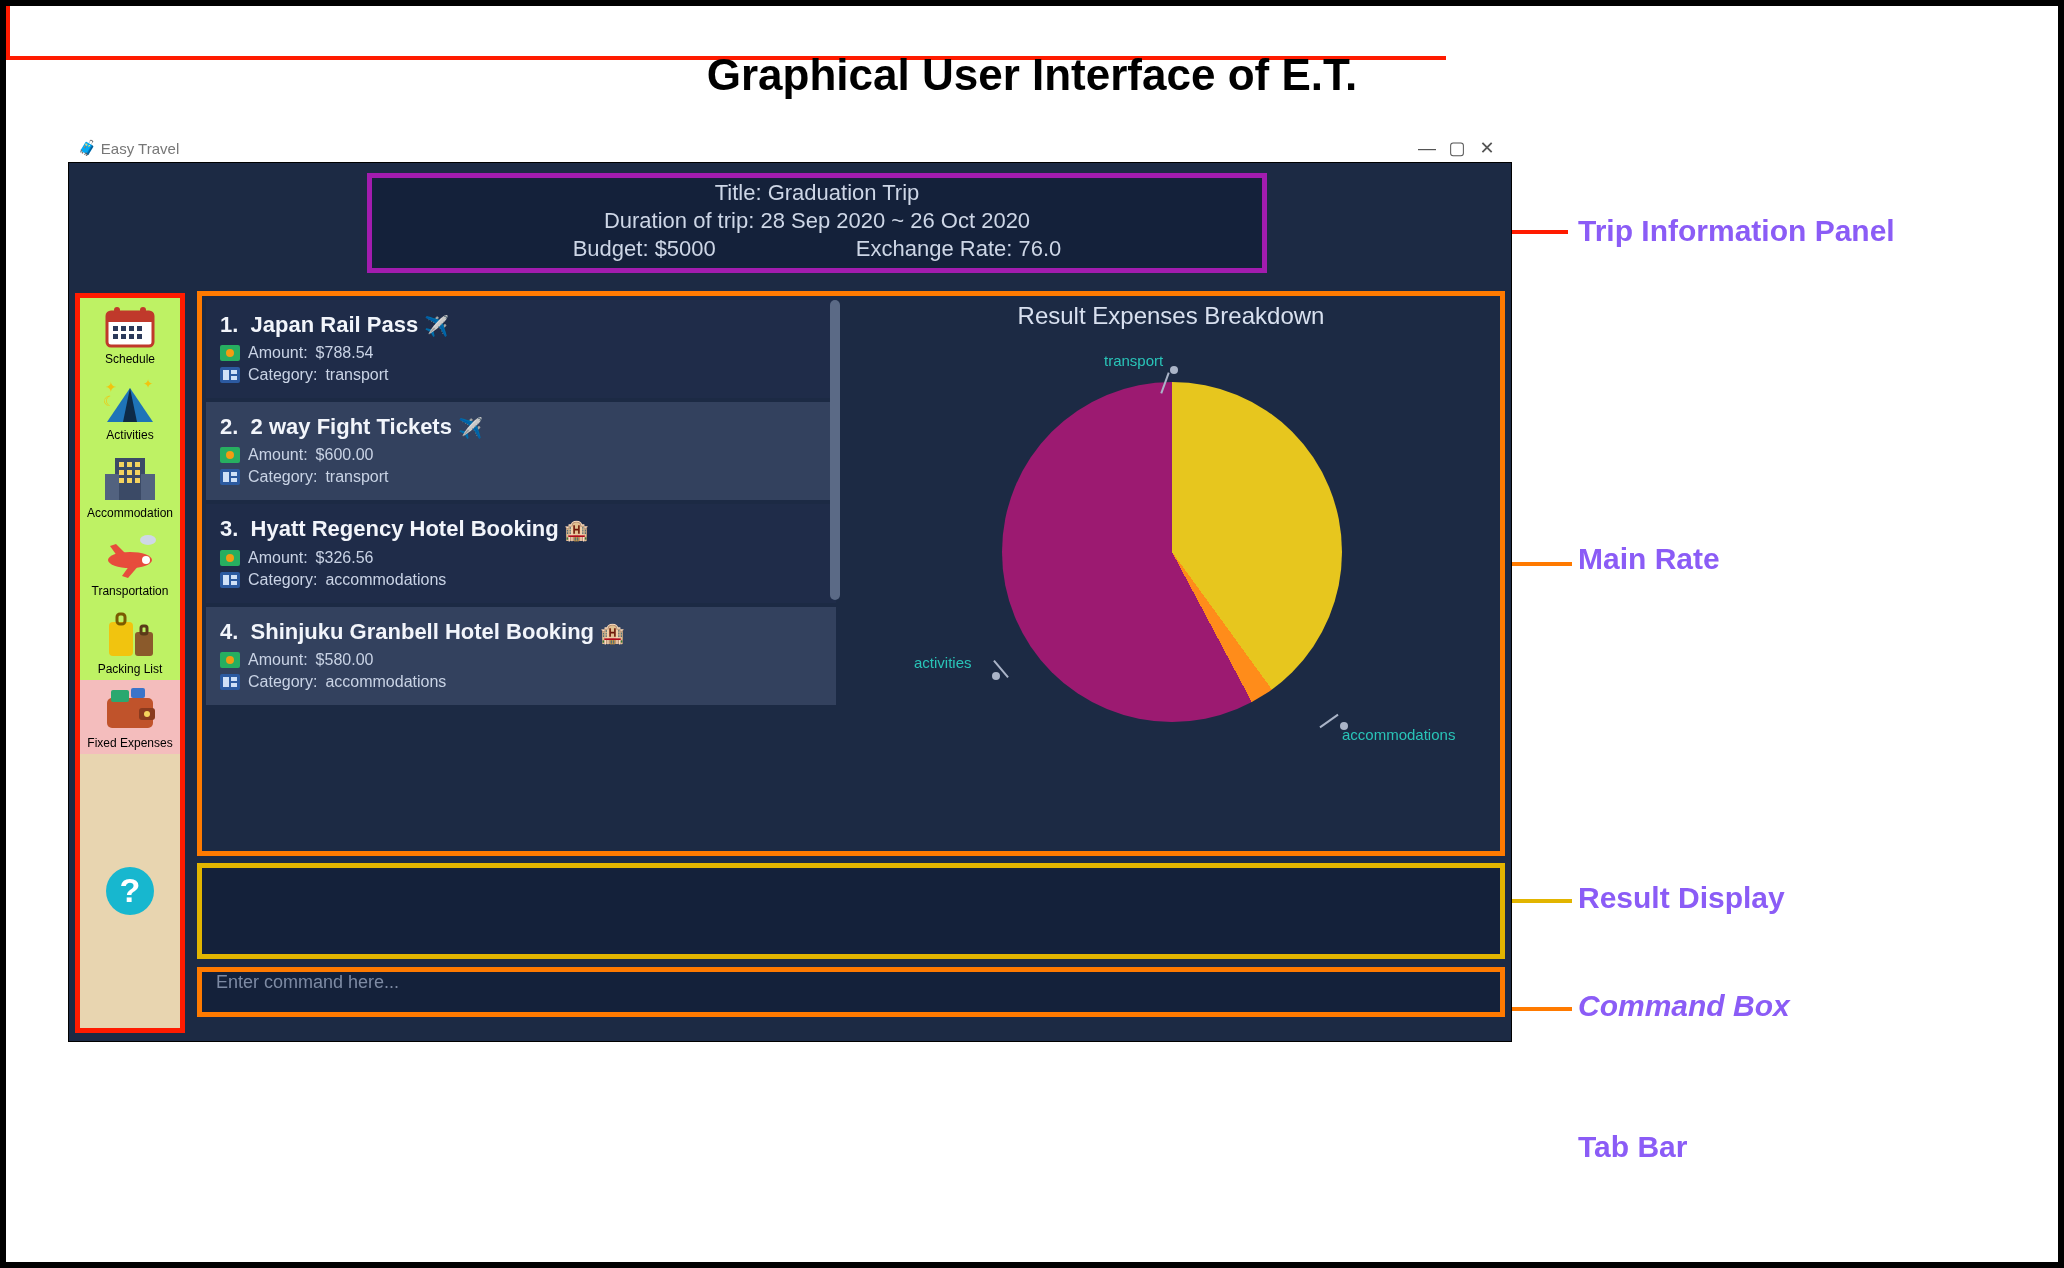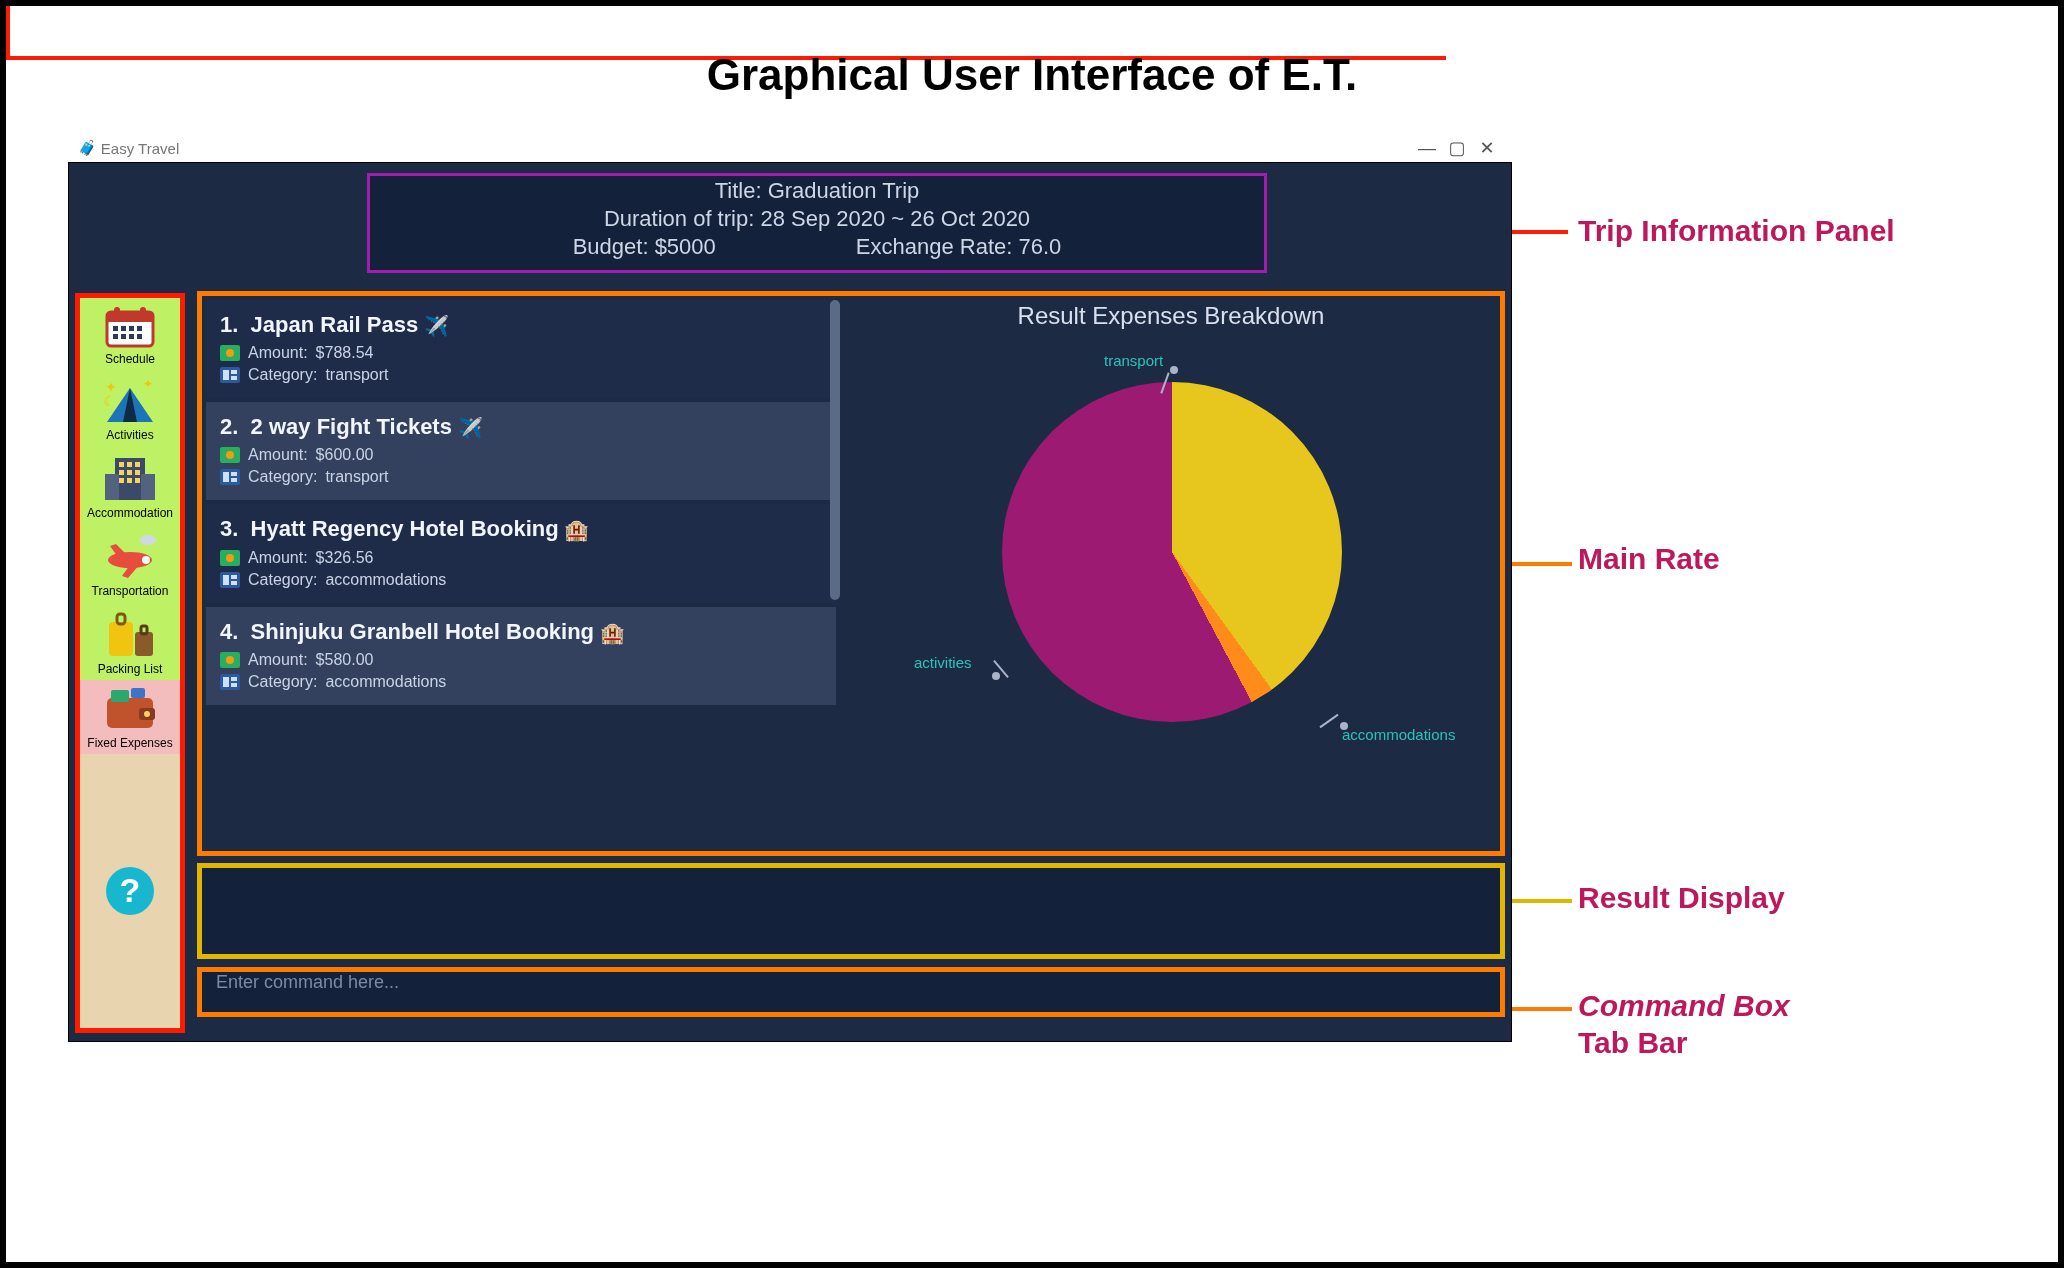--- a/index.html
+++ b/index.html
@@ -1,40 +1,40 @@
 <!DOCTYPE html>
 <html><head>
 <meta charset="utf-8">
 <style>
   html,body{margin:0;padding:0;background:#fff;font-family:"Segoe UI",Arial,sans-serif;}
   .canvas{position:relative;width:2064px;height:1268px;box-sizing:border-box;border:6px solid #000;}
   .page-title{position:absolute;left:0;right:0;top:44px;text-align:center;font-weight:800;font-size:44px;color:#000;}
   
-  .ann{position:absolute;color:#be185d;font-weight:800;font-size:30px;}
+  .ann{position:absolute;color:#8b5cf6;font-weight:800;font-size:30px;}
   .ann-1{left:1572px;top:208px;}
   .ann-2{left:1572px;top:536px;}
   .ann-3{left:1572px;top:875px;}
   .ann-4{left:1572px;top:983px;font-style:italic;}
-  .ann-5{left:1572px;top:1020px;}
+  .ann-5{left:1572px;top:1124px;}
   
   .lead{position:absolute;height:4px;background:#e2b500;}
   .lead-1{left:1274px;top:224px;width:288px;height:4px;background:#ff1b00;}
   .lead-2{left:1506px;top:556px;width:60px;height:4px;background:#ff7a00;}
   .lead-3{left:1506px;top:893px;width:60px;}
   .lead-4{left:1506px;top:1001px;width:60px;height:4px;background:#ff7a00;}
   .lead-5v{left:126px;top:1044px;width:4px;height:50px;background:#ff1b00;}
   .lead-5h{left:126px;top:1090px;width:1440px;height:4px;background:#ff1b00;}
   
   .win{position:absolute;left:62px;top:128px;width:1444px;height:908px;background:#fff;}
   .titlebar{height:28px;background:#fff;display:flex;align-items:center;padding:0 10px;color:#777;font-size:15px;}
   .titlebar .spacer{flex:1;}
   .titlebar .wc{width:30px;text-align:center;color:#555;font-size:18px;}
   .app{position:relative;background:#1c2a44;height:878px;width:1442px;border:1px solid #000;margin:0 auto;}
   
-  .trip{position:absolute;left:298px;top:10px;width:900px;height:100px;background:#14213a;border:3px solid #a21caf;color:#cdd6e6;box-sizing:border-box;text-align:center;}
+  .trip{position:absolute;left:298px;top:10px;width:900px;height:100px;background:#14213a;border:5px solid #a21caf;color:#cdd6e6;box-sizing:border-box;text-align:center;}
   .trip .row{display:flex;justify-content:center;gap:140px;font-size:22px;margin-top:2px;}
   .trip .row.single div{font-size:22px;}
   
   .tabs{position:absolute;left:6px;top:130px;width:110px;height:740px;border:5px solid #ff1b00;background:#bef264;box-sizing:border-box;display:flex;flex-direction:column;overflow:hidden;}
   .tab{flex:0 0 auto;text-align:center;padding:6px 0 4px 0;font-size:12px;color:#000;cursor:pointer;}
   .tab.sel{background:#f4bdbd;}
   .tab svg{display:block;margin:0 auto 2px auto;}
   .tab.help{flex:1;display:flex;align-items:center;justify-content:center;background:#e8d5b0;}
   
   .main{position:absolute;left:128px;top:128px;width:1308px;height:565px;border:5px solid #ff7a00;box-sizing:border-box;display:flex;}

